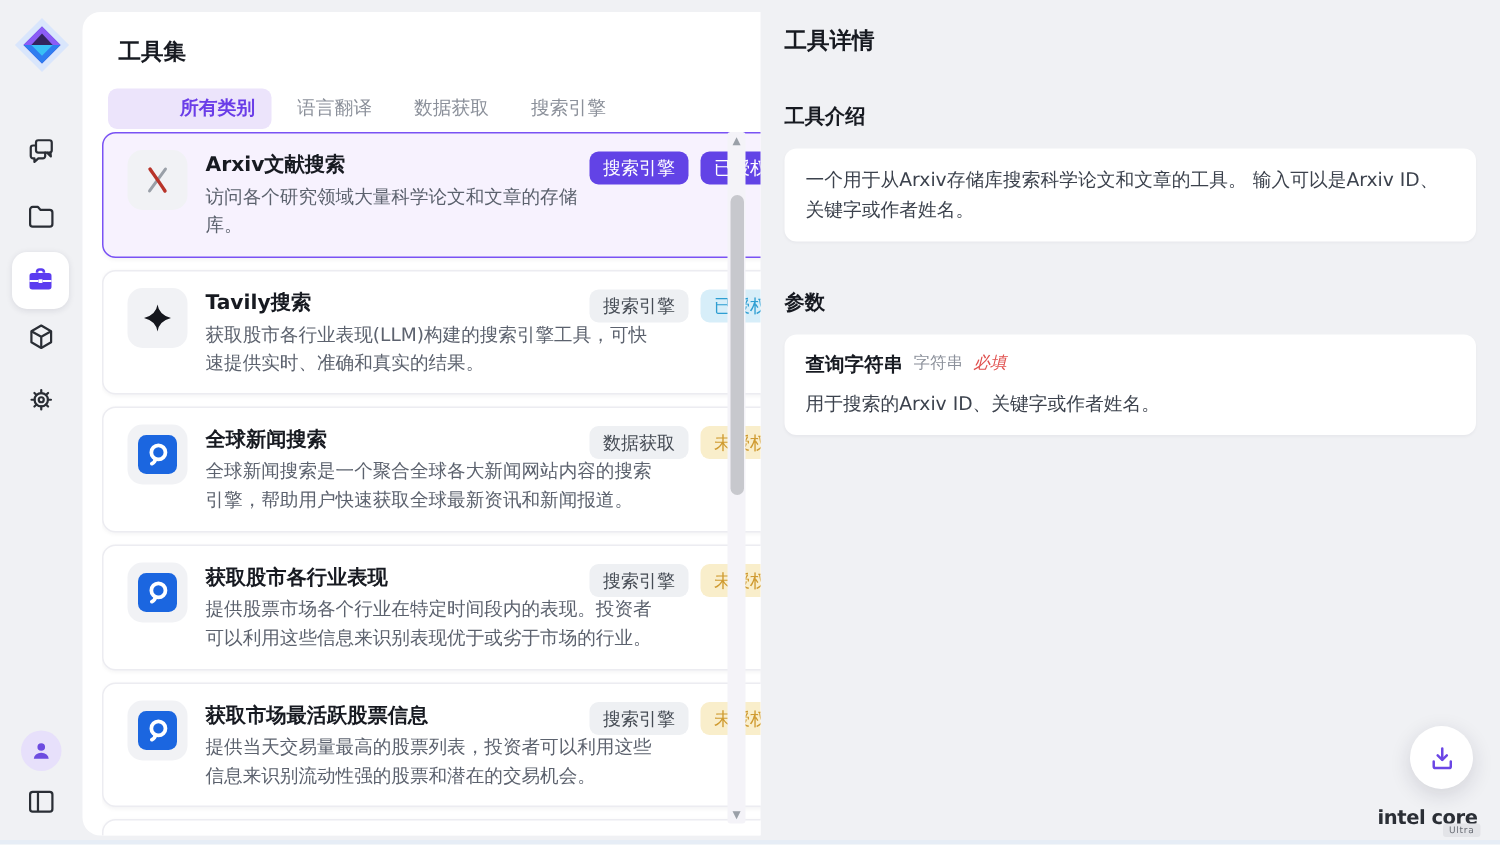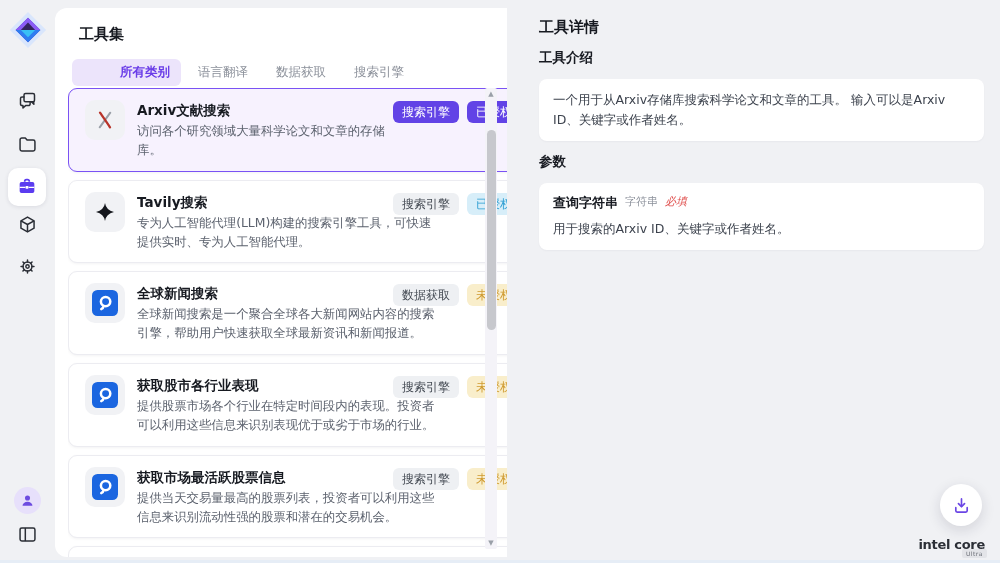--- a/index.html
+++ b/index.html
@@ -46,23 +46,23 @@
 
   
   .scrollbar { position:absolute; right:10px; top:80px; bottom:8px; width:12px;
       background:#f4f3f8; border-radius:2px; }
   .scroll-arrow { position:absolute; left:0; width:12px; text-align:center; font-size:7px; color:#9aa0a8; cursor:pointer; }
   .scroll-arrow.up { top:2px; } .scroll-arrow.down { bottom:2px; }
   .scroll-thumb { position:absolute; left:1.5px; top:42px; width:9px; height:200px;
       background:#c7c8cd; border-radius:5px; cursor:grab; }
 
   
-  .detail { position:absolute; left:507px; top:0; right:0; height:100%; padding:18px 16px 0 32px; }
+  .detail { position:absolute; left:507px; top:0; right:0; height:100%; padding:18px 16px 0 16px; }
   .detail-title { font-size:15px; font-weight:700; color:#171a21; }
-  .section-heading { font-size:13.5px; font-weight:700; color:#171a21; margin-top:12px; }
+  .section-heading { font-size:13.5px; font-weight:700; color:#171a21; margin-top:32px; }
   .white-card { background:#fff; border-radius:8px; margin-top:12px; padding:11px 14px;
       box-shadow:0 1px 2px rgba(25,28,40,.04); }
   .intro-text { font-size:12.5px; color:#3c424d; line-height:1.6; }
   .param-row { display:flex; align-items:flex-start; gap:7px; }
   .param-name { font-size:13px; font-weight:700; color:#171a21; }
   .param-type { font-size:11px; color:#8b909a; }
   .param-required { font-size:11px; color:#e0514f;font-style:italic; }
   .param-desc { font-size:12.5px; color:#3c424d; margin-top:8px; line-height:1.5; }
 
   
@@ -171,21 +171,21 @@
           </div>
         </div>
         <div class="tool-card">
           <div class="tool-tile">
             <svg viewBox="0 0 24 24" width="24" height="24">
               <path d="M12 3Q13 10 21 12Q13 14 12 21Q11 14 3 12Q11 10 12 3Z" fill="#15171d"></path>
             </svg>
           </div>
           <div class="tool-body wide">
             <div class="tool-title">Tavily搜索</div>
-            <div class="tool-desc">专为人工智能代理(LLM)构建的搜索引擎工具，可快速提供实时、专为人工智能代理。</div>
+            <div class="tool-desc">获取股市各行业表现(LLM)构建的搜索引擎工具，可快速提供实时、准确和真实的结果。</div>
           </div>
           <div class="tool-badges">
             <span class="badge neutral">搜索引擎</span>
             <span class="badge authorized">已授权</span>
           </div>
         </div>
         <div class="tool-card">
           <div class="tool-tile">
             <svg viewBox="0 0 26 26" width="26" height="26">
               <rect width="26" height="26" rx="5.5" fill="#1b66e0"></rect>

